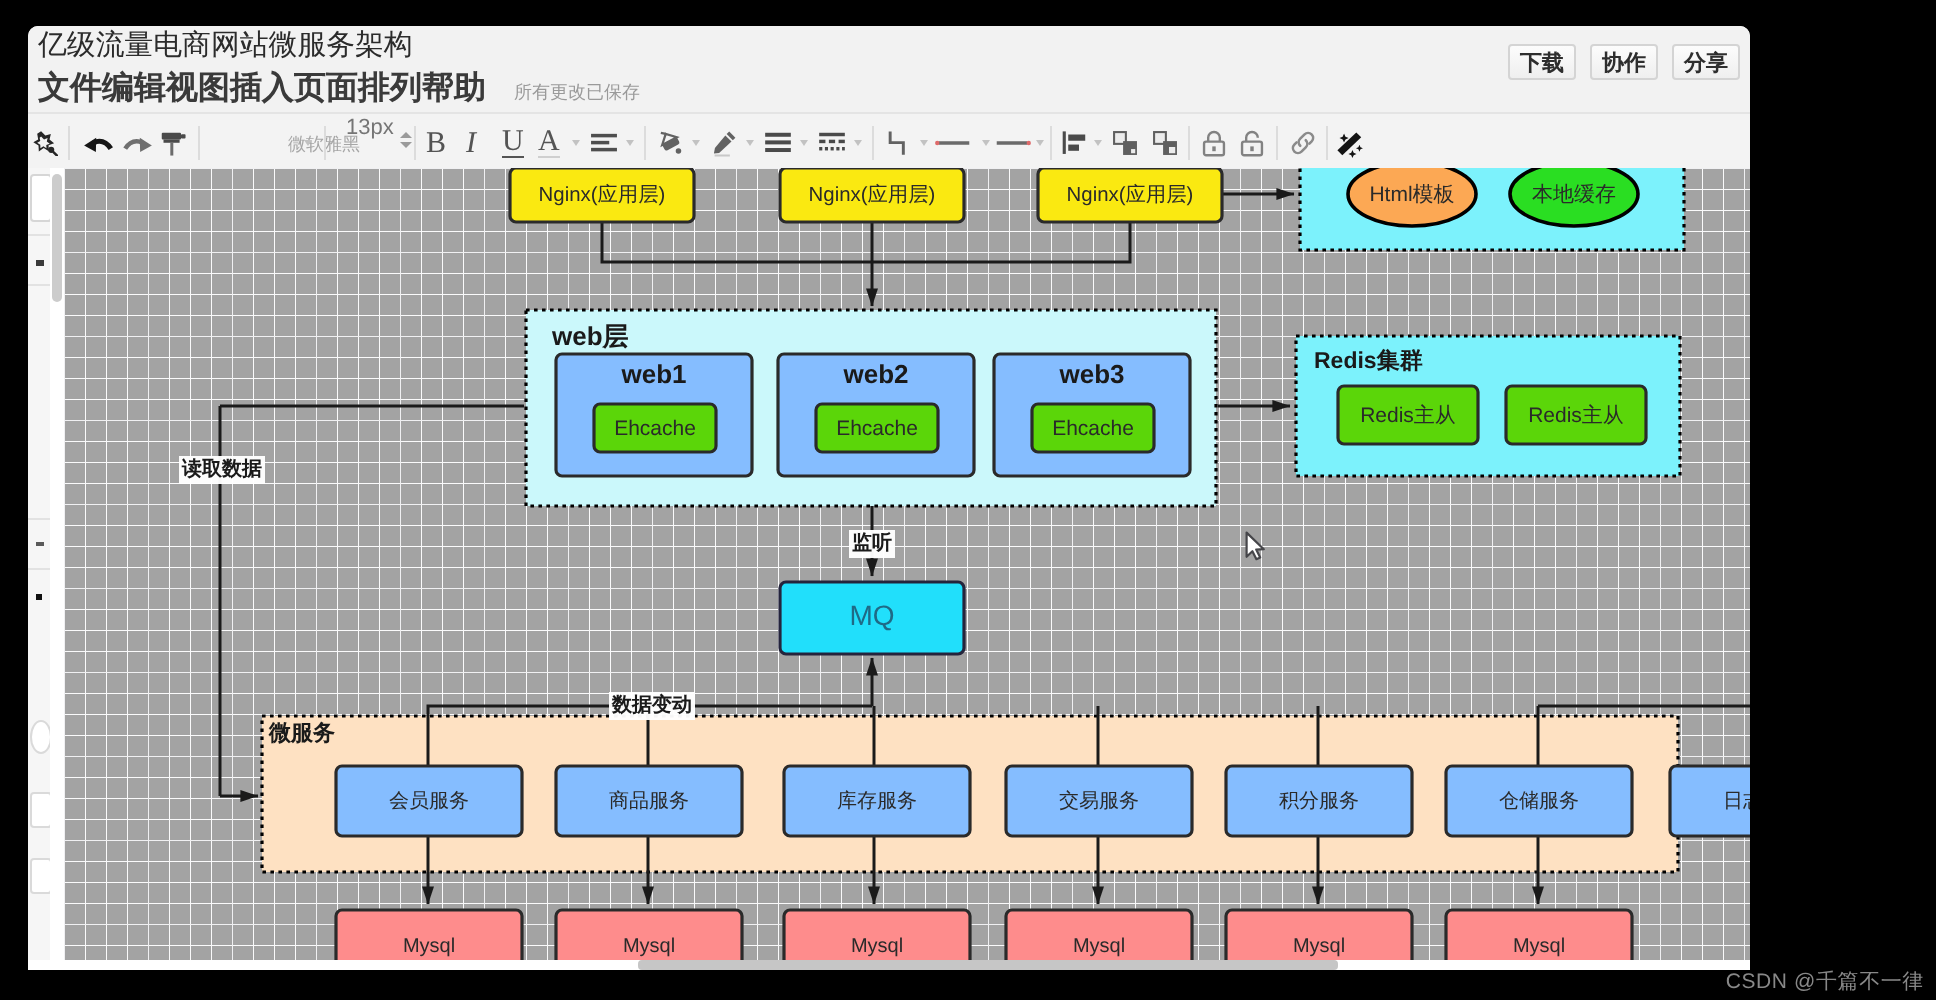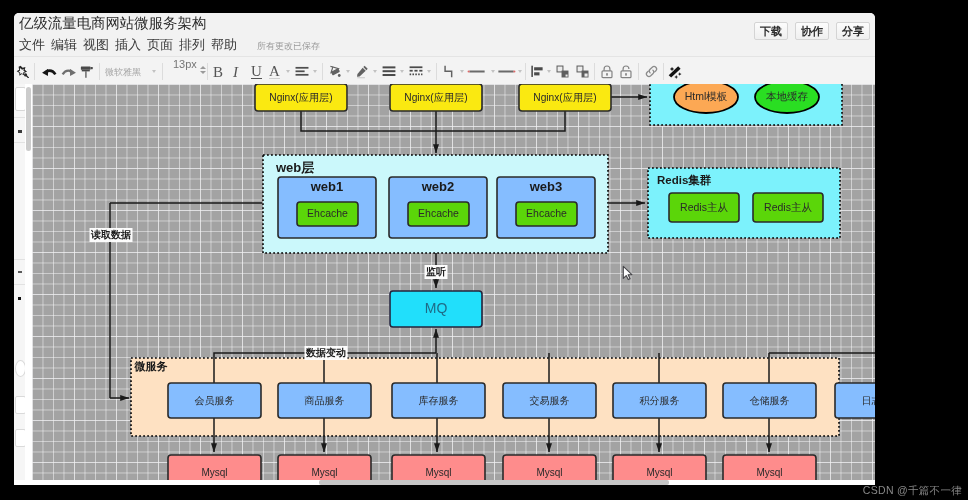--- a/index.html
+++ b/index.html
@@ -5,30 +5,30 @@
 <style>
   html,body{margin:0;padding:0;background:#000;width:968px;height:500px;overflow:hidden;}
   body{font-family:"Liberation Sans","DejaVu Sans",sans-serif;}
   #root{position:absolute;left:0;top:0;width:968px;height:500px;background:#000;overflow:hidden;}
   .app{position:absolute;left:14px;top:13px;width:861px;height:472px;background:#f2f2f2;border-radius:5px 5px 0 0;overflow:hidden;}
 
   
   .titlebar{position:absolute;left:0;top:0;width:939px;height:43px;background:#f2f2f2;}
   .doc-title{position:absolute;left:5px;top:1px;font-size:14.4px;color:#2b2b2b;white-space:nowrap;line-height:18px;letter-spacing:0.02px;}
   .menubar{position:absolute;left:5px;top:25px;height:14px;display:flex;align-items:flex-start;}
-  .menu-item{font-size:13px;color:#3a3a3a;width:32px;white-space:nowrap;cursor:pointer;line-height:13px;}
+  .menu-item{font-size:16px;color:#3a3a3a;width:32px;white-space:nowrap;cursor:pointer;line-height:13px;font-weight:bold;}
   .saved-note{font-size:9px;color:#9a9a9a;margin-left:14px;white-space:nowrap;line-height:13px;padding-top:2px;}
   .hdr-btns{position:absolute;left:733px;top:9px;display:flex;font-weight:bold;}
   .hdr-btn{width:34px;height:18px;border:1px solid #d4d4d4;border-radius:2px;background:linear-gradient(#fcfcfc,#efefef);display:flex;align-items:center;justify-content:center;font-size:11px;color:#2e2e2e;cursor:pointer;margin-left:7px;box-sizing:border-box;}
 
   
   .toolbar{position:absolute;left:0;top:43px;width:939px;height:28px;background:#f3f3f3;border-top:1px solid #e4e4e4;border-bottom:1px solid #d8d8d8;}
   .tb-inner{position:absolute;left:0;top:0;width:939px;height:29px;}
   .caret{width:0;height:0;border-left:2.5px solid transparent;border-right:2.5px solid transparent;border-top:3px solid #c2c2c2;margin:2px 0 0 4px;}
-  .fontname{font-size:9px;color:#a6a6a6;white-space:nowrap;}
+  .fontname{font-size:9px;color:#a6a6a6;white-space:nowrap;margin-left:39px;}
   .fontsize{font-size:11px;color:#757575;white-space:nowrap;}
   .spin{display:flex;flex-direction:column;margin-left:4px;}
   .spin i{width:0;height:0;border-left:3px solid transparent;border-right:3px solid transparent;}
   .spin i.up{border-bottom:3.5px solid #9a9a9a;margin-bottom:2px;}
   .spin i.dn{border-top:3.5px solid #9a9a9a;}
   .search-box{position:absolute;left:899px;top:6px;display:flex;align-items:center;}
   .search-text{font-size:11px;color:#6f6f6f;white-space:nowrap;margin-left:2px;}
 
   
   .canvasarea{position:absolute;left:0;top:71px;width:939px;height:401px;background:#fff;overflow:hidden;}

